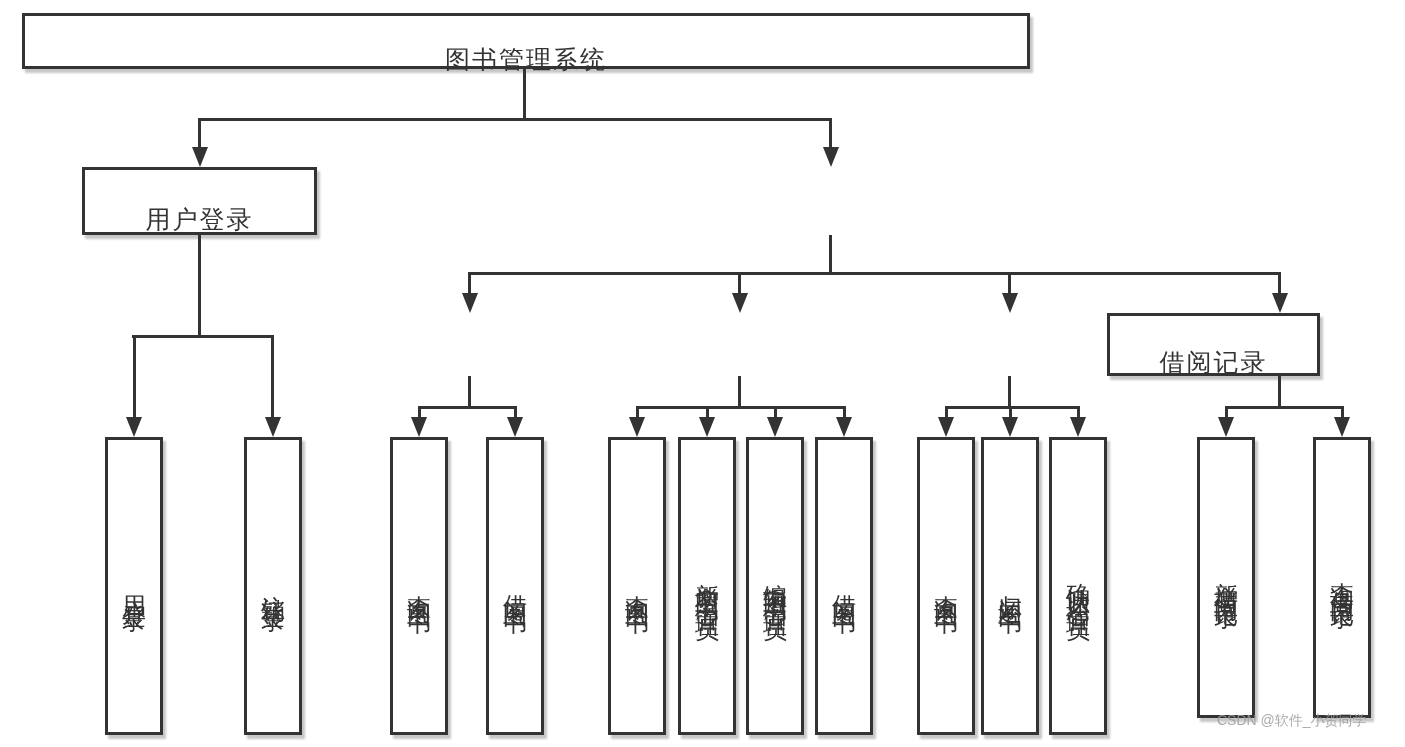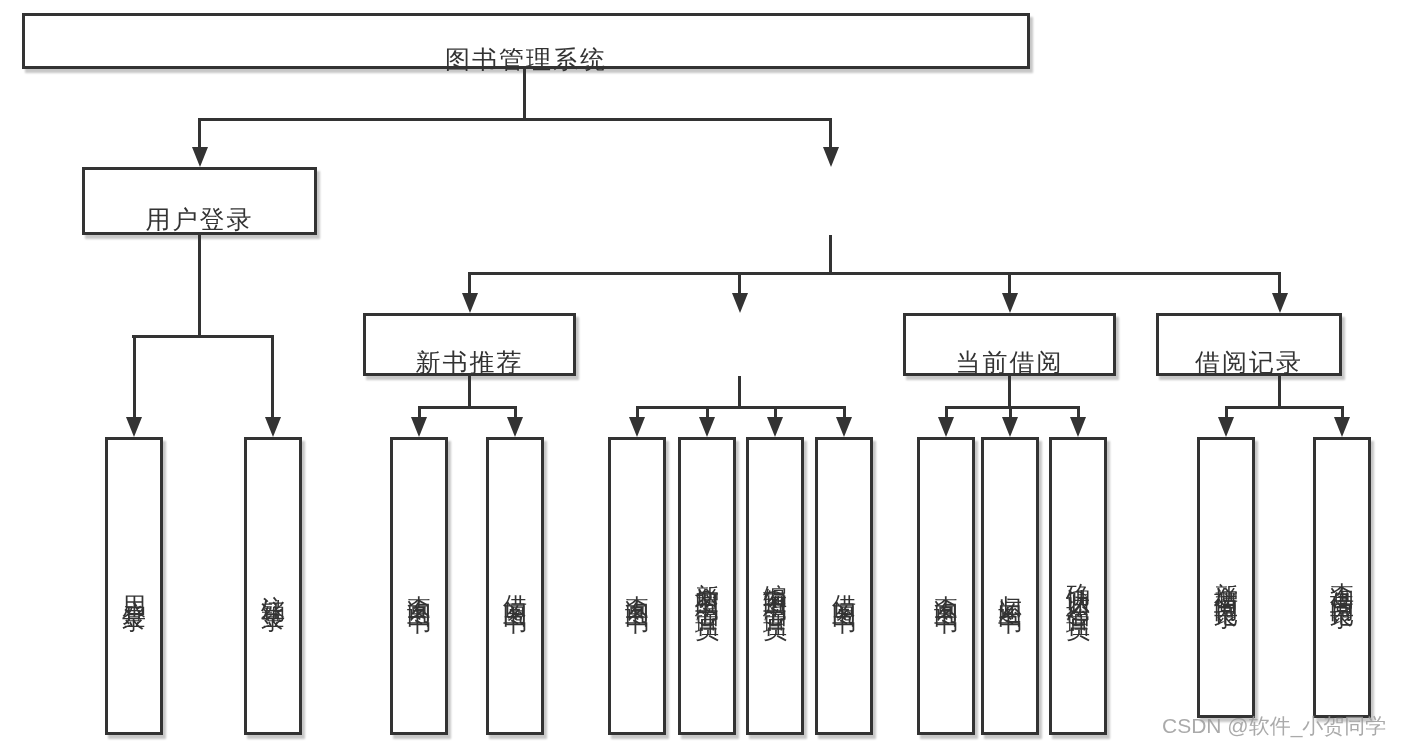--- a/index.html
+++ b/index.html
@@ -20,22 +20,22 @@
     font-size:24px;letter-spacing:5px;line-height:1;white-space:nowrap;
   }
   .vl{position:absolute;width:3px;background:var(--line,#333);}
   .hl{position:absolute;height:3px;background:var(--line,#333);}
   .arr{
     position:absolute;width:0;height:0;
     border-left:8px solid transparent;border-right:8px solid transparent;
     border-top:20px solid var(--line,#333);
   }
   .watermark{
-    position:absolute;left:1162px;top:712px;z-index:10;
-    font-size:21px;color:var(--wm,#9c9c9c);opacity:.85;white-space:nowrap;
+    position:absolute;left:1217px;top:712px;z-index:10;
+    font-size:14px;color:var(--wm,#9c9c9c);opacity:.85;white-space:nowrap;
   }
 </style>
 </head>
 <body>
 
 <div id="stage" style="--line: #333333; --text: #333333; --bg: #ffffff; --wm: #9c9c9c;">
 
   <div class="box" style="left:22px;top:13px;width:1008px;height:56px;">
     <span class="hlabel">图书管理系统</span>
   </div>
@@ -62,27 +62,21 @@
   <div class="hl" style="left:468px;top:272px;width:813px;"></div>
   <div class="vl" style="left:468px;top:272px;height:24px;"></div>
   <div class="vl" style="left:738px;top:272px;height:24px;"></div>
   <div class="vl" style="left:1008px;top:272px;height:24px;"></div>
   <div class="vl" style="left:1278px;top:272px;height:24px;"></div>
   <div class="arr" style="left:462px;top:293px;"></div>
   <div class="arr" style="left:732px;top:293px;"></div>
   <div class="arr" style="left:1002px;top:293px;"></div>
   <div class="arr" style="left:1272px;top:293px;"></div>
 
-  <div class="box" style="left:363px;top:313px;width:213px;height:63px;">
-    <span class="hlabel">新书推荐</span>
-  </div>
-  <div class="box" style="left:903px;top:313px;width:213px;height:63px;">
-    <span class="hlabel">当前借阅</span>
-  </div>
-  <div class="box" style="left:1156px;top:313px;width:186px;height:63px;text-decoration:underline;">
+  <div class="box" style="left:1107px;top:313px;width:213px;height:63px;text-decoration:underline;">
     <span class="hlabel">借阅记录</span>
   </div>
 
   <div class="vl" style="left:468px;top:376px;height:32px;"></div>
   <div class="hl" style="left:418px;top:406px;width:99px;"></div>
   <div class="vl" style="left:418px;top:406px;height:14px;"></div>
   <div class="vl" style="left:514px;top:406px;height:14px;"></div>
   <div class="arr" style="left:411px;top:417px;"></div>
   <div class="arr" style="left:507px;top:417px;"></div>
 

